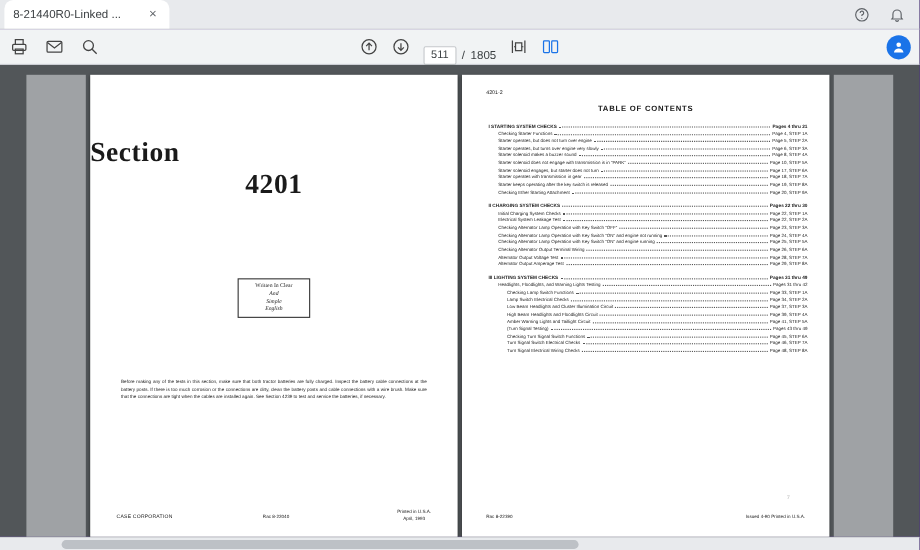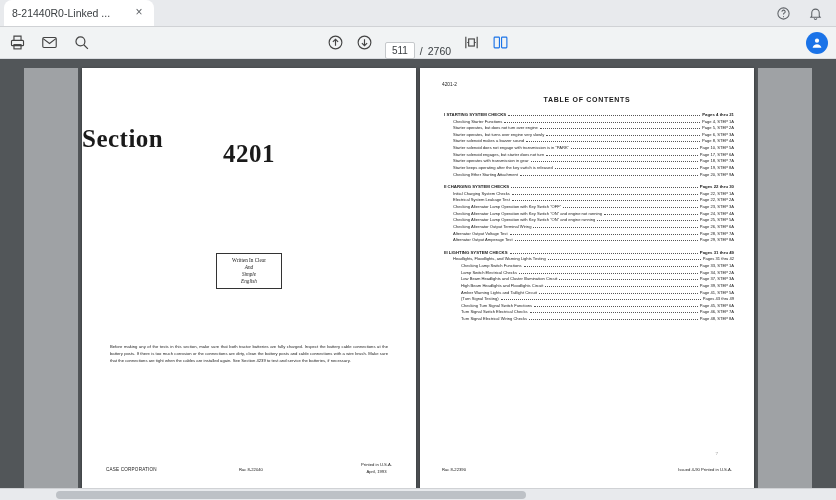--- a/index.html
+++ b/index.html
@@ -82,21 +82,21 @@
   }
   .page-inner { position: absolute; inset: 0; }
 
   
   .cover-title {
     position: absolute; top: 57px; left: 0; right: 0; text-align: left;
     font-family: "Liberation Serif", serif; font-weight: bold;
     font-size: 25px; letter-spacing: .5px;
   }
   .cover-number {
-    position: absolute; top: 72px; left: 0; right: 0; text-align: center;
+    position: absolute; top: 86px; left: 0; right: 0; text-align: center;
     font-family: "Liberation Serif", serif; font-weight: bold;
     font-size: 25px; letter-spacing: .5px;
   }
   .cover-sub {
     position: absolute; top: 155px; left: 0; right: 0; text-align: center;
     font-family: "Liberation Sans", sans-serif; font-weight: bold;
     font-size: 10.5px; letter-spacing: .4px;
   }
   .wics-box {
     position: absolute; top: 185px; left: 50%; transform: translateX(-50%);
@@ -240,21 +240,21 @@
       </span>
       <span class="icon-btn">
         <svg width="17" height="17" viewBox="0 0 24 24" fill="none" stroke="#444" stroke-width="1.6">
           <circle cx="12" cy="12" r="9"></circle>
           <path d="M12 7.5v9M8.3 12.8L12 16.6l3.7-3.8"></path>
         </svg>
       </span>
       <span class="pagebox">
         <input class="pageinput" value="511" style="">
         <span class="pagetotal">/</span>
-        <span class="pagetotal">2760</span>
+        <span class="pagetotal">1805</span>
       </span>
       <span class="icon-btn">
         <svg width="17" height="17" viewBox="0 0 24 24" fill="none" stroke="#444" stroke-width="1.6">
           <path d="M4 4v16M20 4v16"></path>
           <rect x="8" y="7" width="8" height="10"></rect>
           <path d="M6 12h2M16 12h2"></path>
         </svg>
       </span>
       <span class="icon-btn">
         <svg width="17" height="17" viewBox="0 0 24 24" fill="none" stroke="#1a73e8" stroke-width="1.6">

